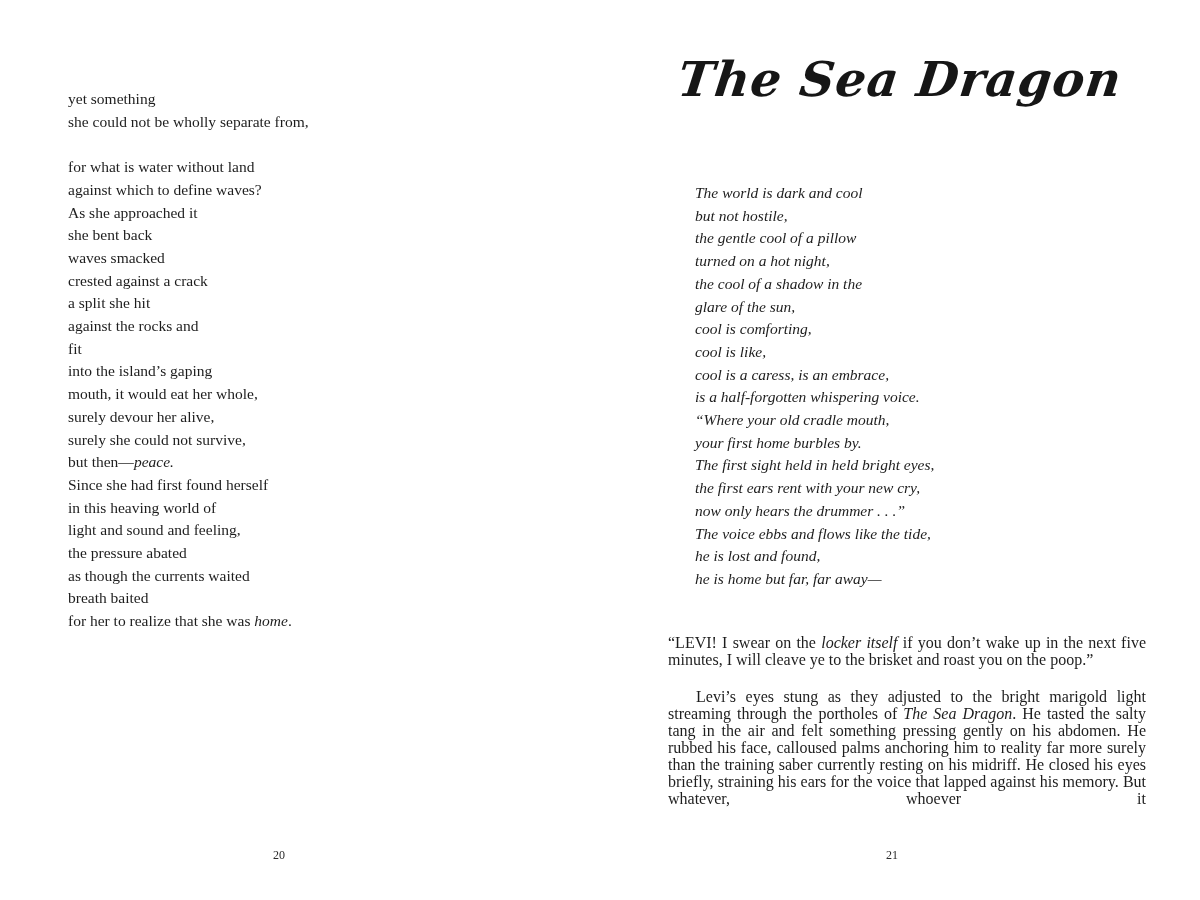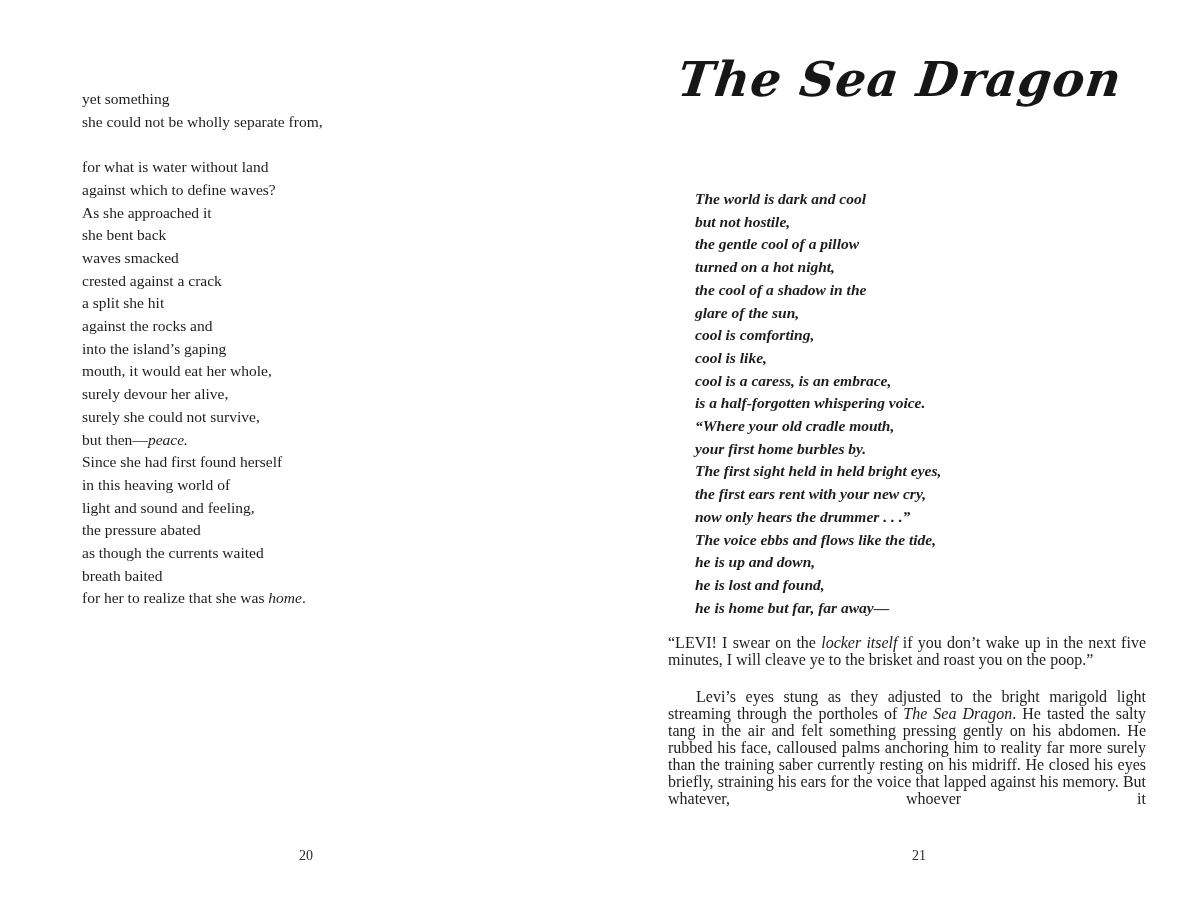--- a/index.html
+++ b/index.html
@@ -12,21 +12,21 @@
     width: 1200px;
     height: 900px;
     background: #ffffff;
     color: #1d1d1d;
     font-family: "Liberation Serif", "DejaVu Serif", serif;
     overflow: hidden;
   }
   
   .left-poem {
     position: absolute;
-    left: 82px;
+    left: 68px;
     top: 88px;
     font-size: 15.5px;
     line-height: 22.7px;
     white-space: nowrap;
   }
   
   .chapter-title {
     position: absolute;
     left: 600px;
     top: 48px;
@@ -37,26 +37,25 @@
     font-weight: 700;
     font-size: 48px;
     line-height: 62px;
     color: #161616;
     transform: skewX(-7deg);
     letter-spacing: 1px;
   }
   .right-poem {
     position: absolute;
     left: 695px;
-    top: 188px;
+    top: 182px;
     font-size: 15.5px;
     line-height: 22.7px;
     font-style: italic;
     white-space: nowrap;
-    font-weight: bold;
   }
   .prose {
     position: absolute;
     left: 668px;
     top: 634px;
     width: 478px;
     font-size: 16px;
     line-height: 17px;
     text-align: justify;
   }
@@ -69,24 +68,24 @@
     margin-top: 20px;
   }
   .prose p.justify-last {
     text-align-last: justify;
   }
   .line { min-height: 22.7px; }
   .it { font-style: italic; }
   .page-number {
     position: absolute;
     top: 848px;
-    font-size: 14px;
+    font-size: 12px;
     color: #2a2a2a;
     width: 40px;
-    text-align: right;
+    text-align: left;
   }
   .page-number.left  { left: 273px; }
   .page-number.right { left: 886px; }
 </style>
 </head>
 <body>
 
 <div class="spread">
 
   <div>
@@ -95,20 +94,21 @@
         <div class="line"><span>she could not be wholly separate from,</span></div>
         <div class="line">&nbsp;</div>
         <div class="line"><span>for what is water without land</span></div>
         <div class="line"><span>against which to define waves?</span></div>
         <div class="line"><span>As she approached it</span></div>
         <div class="line"><span>she bent back</span></div>
         <div class="line"><span>waves smacked</span></div>
         <div class="line"><span>crested against a crack</span></div>
         <div class="line"><span>a split she hit</span></div>
         <div class="line"><span>against the rocks and</span></div>
+        <div class="line"><span>fit</span></div>
         <div class="line"><span>into the island’s gaping</span></div>
         <div class="line"><span>mouth, it would eat her whole,</span></div>
         <div class="line"><span>surely devour her alive,</span></div>
         <div class="line"><span>surely she could not survive,</span></div>
         <div class="line"><span>but then—</span><span class="it">peace.</span></div>
         <div class="line"><span>Since she had first found herself</span></div>
         <div class="line"><span>in this heaving world of</span></div>
         <div class="line"><span>light and sound and feeling,</span></div>
         <div class="line"><span>the pressure abated</span></div>
         <div class="line"><span>as though the currents waited</span></div>
@@ -130,21 +130,20 @@
         <div class="line"><span>cool is comforting,</span></div>
         <div class="line"><span>cool is like,</span></div>
         <div class="line"><span>cool is a caress, is an embrace,</span></div>
         <div class="line"><span>is a half-forgotten whispering voice.</span></div>
         <div class="line"><span>“Where your old cradle mouth,</span></div>
         <div class="line"><span>your first home burbles by.</span></div>
         <div class="line"><span>The first sight held in held bright eyes,</span></div>
         <div class="line"><span>the first ears rent with your new cry,</span></div>
         <div class="line"><span>now only hears the drummer . . .”</span></div>
         <div class="line"><span>The voice ebbs and flows like the tide,</span></div>
-        <div class="line"><span>he is up and down,</span></div>
         <div class="line"><span>he is lost and found,</span></div>
         <div class="line"><span>he is home but far, far away—</span></div>
       </div>
     <div class="prose">
         <p><span>“LEVI! I swear on the </span><span class="it">locker itself</span><span> if you don’t wake up in the next five minutes, I will cleave ye to the brisket and roast you on the poop.”</span></p>
         <p class="indent justify-last"><span>Levi’s eyes stung as they adjusted to the bright marigold light streaming through the portholes of </span><span class="it">The Sea Dragon</span><span>. He tasted the salty tang in the air and felt something pressing gently on his abdomen. He rubbed his face, calloused palms anchoring him to reality far more surely than the training saber currently resting on his midriff. He closed his eyes briefly, straining his ears for the voice that lapped against his memory. But whatever, whoever it</span></p>
       </div>
     <div class="page-number right">21</div>
   </div>
 

